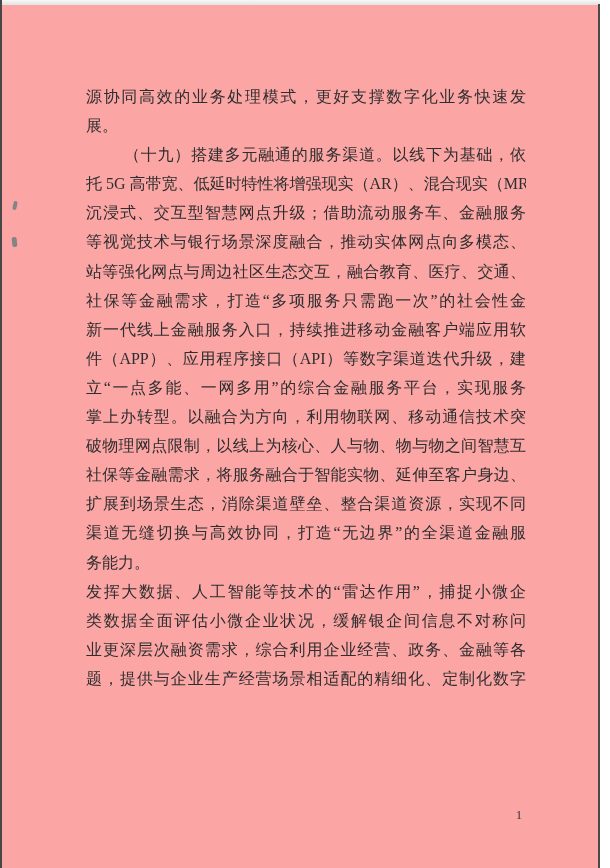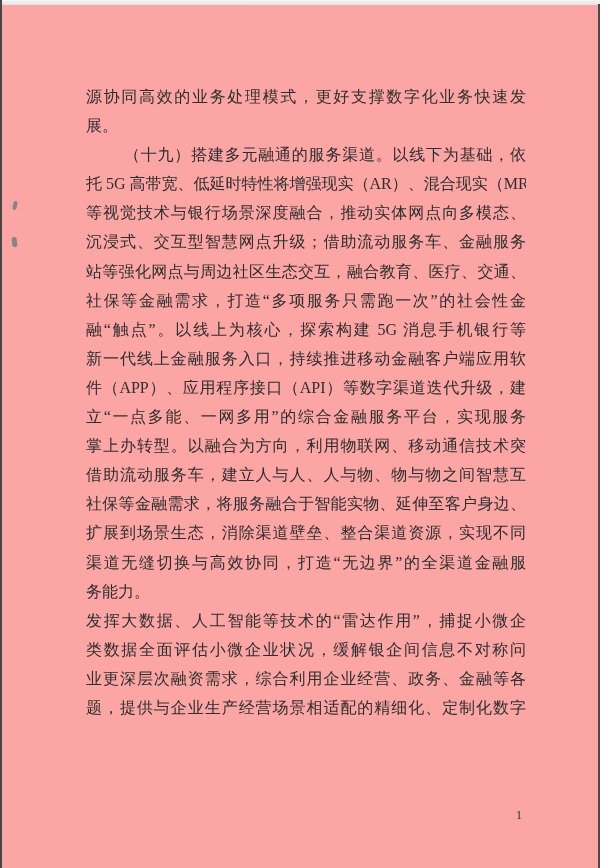--- a/index.html
+++ b/index.html
@@ -81,30 +81,29 @@
   <div class="edge-left"></div>
   <div class="edge-right"></div>
   <div class="speck speck-1"></div>
   <div class="speck speck-2"></div>
 
   <div class="text-block" id="text-block">
       <div class="line">源协同高效的业务处理模式，更好支撑数字化业务快速发</div>
       <div class="line para-end">展。</div>
       <div class="line indent">（十九）搭建多元融通的服务渠道。以线下为基础，依</div>
       <div class="line">托 5G 高带宽、低延时特性将增强现实（AR）、混合现实（MR）</div>
+      <div class="line">沉浸式、交互型智慧网点升级；借助流动服务车、金融服务</div>
       <div class="line">等视觉技术与银行场景深度融合，推动实体网点向多模态、</div>
-      <div class="line">沉浸式、交互型智慧网点升级；借助流动服务车、金融服务</div>
       <div class="line">站等强化网点与周边社区生态交互，融合教育、医疗、交通、</div>
       <div class="line">社保等金融需求，打造“多项服务只需跑一次”的社会性金</div>
-      <div class="line">融“触点”。以线上为核心，探索构建 5G 消息手机银行等</div>
       <div class="line">新一代线上金融服务入口，持续推进移动金融客户端应用软</div>
       <div class="line">件（APP）、应用程序接口（API）等数字渠道迭代升级，建</div>
       <div class="line">立“一点多能、一网多用”的综合金融服务平台，实现服务</div>
       <div class="line">掌上办转型。以融合为方向，利用物联网、移动通信技术突</div>
-      <div class="line">借助流动服务车，建立人与人、人与物、物与物之间智慧互</div>
+      <div class="line">破物理网点限制，以线上为核心、人与物、物与物之间智慧互</div>
       <div class="line">社保等金融需求，将服务融合于智能实物、延伸至客户身边、</div>
       <div class="line">扩展到场景生态，消除渠道壁垒、整合渠道资源，实现不同</div>
       <div class="line">渠道无缝切换与高效协同，打造“无边界”的全渠道金融服</div>
       <div class="line para-end">务能力。</div>
       <div class="line">发挥大数据、人工智能等技术的“雷达作用”，捕捉小微企</div>
       <div class="line">类数据全面评估小微企业状况，缓解银企间信息不对称问</div>
       <div class="line">业更深层次融资需求，综合利用企业经营、政务、金融等各</div>
       <div class="line">题，提供与企业生产经营场景相适配的精细化、定制化数字</div>
     </div>
 

